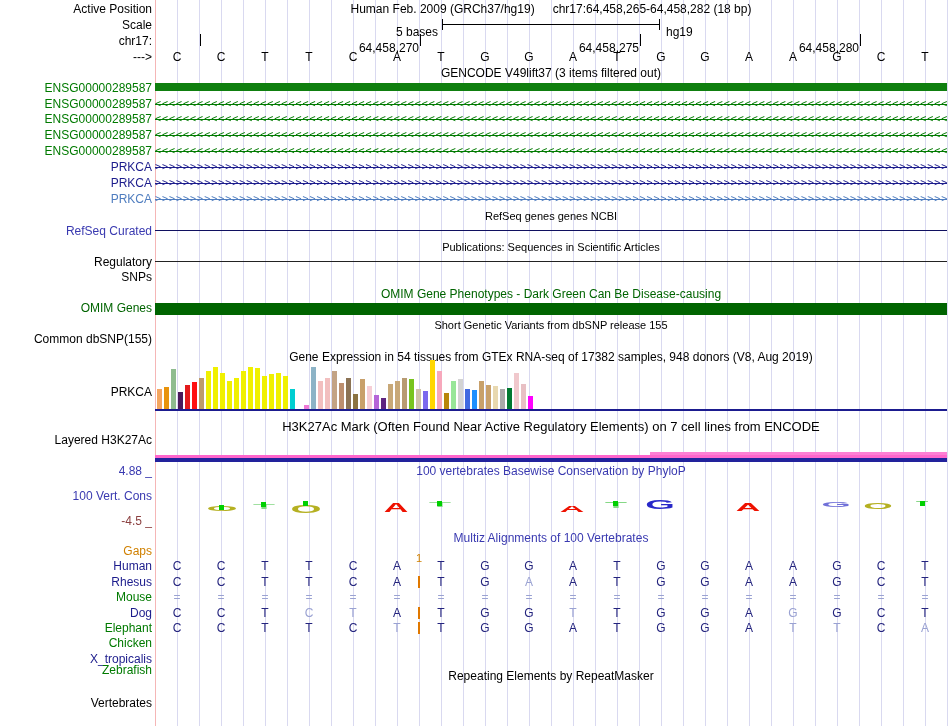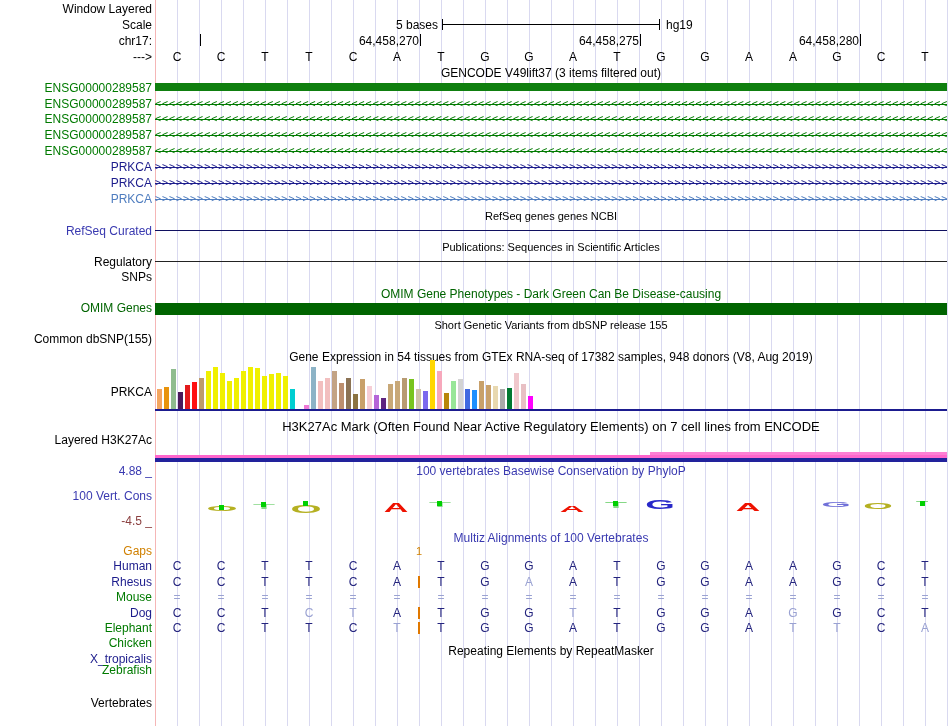--- a/index.html
+++ b/index.html
@@ -1,18 +1,18 @@
 <!DOCTYPE html>
 <html><head>
 <meta charset="utf-8">
 <style>
   html,body{margin:0;padding:0;background:#fff;}
   #screen{position:relative;width:950px;height:726px;background:#fff;overflow:hidden;
     font-family:"Liberation Sans",sans-serif;color:#000;}
-  .abs{position:absolute;white-space:nowrap;}
+  .abs{position:absolute;white-space:nowrap;margin-top:7px;}
   .grid{position:absolute;left:155px;top:0;width:793px;height:726px;
     background-image:repeating-linear-gradient(to right,#d9d9f0 0,#d9d9f0 1px,transparent 1px,transparent 22px);}
   .boundary{position:absolute;left:155px;top:0;width:1px;height:726px;background:#f5b6b6;}
   .lbl{position:absolute;right:798px;transform:translateY(-50%);font-size:12px;text-align:right;}
   .ttl{position:absolute;left:155px;width:792px;text-align:center;transform:translateY(-50%);}
   .cell{position:absolute;width:44px;text-align:center;transform:translateY(-50%);font-size:12px;}
   .tick{position:absolute;width:1px;background:#000;}
   .hline{position:absolute;left:155px;width:792px;}
   .generow{position:absolute;left:155px;width:792px;height:12px;overflow:hidden;}
   .generow .gl{position:absolute;left:0;top:6px;width:100%;height:1px;}
@@ -26,27 +26,30 @@
   .bracket{position:absolute;border-left:1px solid #000;border-right:1px solid #000;
     background:linear-gradient(#000,#000) no-repeat center/100% 1px;}
 </style>
 </head>
 <body>
 
 <div id="screen">
   <div class="grid"></div>
   <div class="boundary"></div>
 
+  <div class="ttl" style="top:9px;font-size:12px;">
+    <span>Human Feb. 2009 (GRCh37/hg19)</span><span style="display:inline-block;width:18px;"></span><span>chr17:64,458,265-64,458,282 (18 bp)</span>
+  </div>
 
   <span class="abs" style="right:512px;top:25px;transform:translateY(-50%);font-size:12px;">5 bases</span>
   <div class="bracket" style="left:442px;top:19px;width:216px;height:11px;"></div>
   <span class="abs" style="left:666px;top:25px;transform:translateY(-50%);font-size:12px;">hg19</span>
 
   <div id="left-labels">
-      <div class="lbl" style="top: 9px; color: rgb(0, 0, 0);">Window Layered</div>
+      <div class="lbl" style="top: 9px; color: rgb(0, 0, 0);">Active Position</div>
       <div class="lbl" style="top: 25px; color: rgb(0, 0, 0);">Scale</div>
       <div class="lbl" style="top: 41px; color: rgb(0, 0, 0);">chr17:</div>
       <div class="lbl" style="top: 57px; color: rgb(0, 0, 0);">---&gt;</div>
       <div class="lbl" style="top: 88px; color: rgb(0, 122, 0);">ENSG00000289587</div>
       <div class="lbl" style="top: 104px; color: rgb(0, 122, 0);">ENSG00000289587</div>
       <div class="lbl" style="top: 119px; color: rgb(0, 122, 0);">ENSG00000289587</div>
       <div class="lbl" style="top: 135px; color: rgb(0, 122, 0);">ENSG00000289587</div>
       <div class="lbl" style="top: 151px; color: rgb(0, 122, 0);">ENSG00000289587</div>
       <div class="lbl" style="top: 167px; color: rgb(28, 28, 140);">PRKCA</div>
       <div class="lbl" style="top: 183px; color: rgb(28, 28, 140);">PRKCA</div>
@@ -67,21 +70,21 @@
   <div id="titles">
       <div class="ttl" style="top: 73px; color: rgb(0, 0, 0); font-size: 12px;">GENCODE V49lift37 (3 items filtered out)</div>
       <div class="ttl" style="top: 216px; color: rgb(0, 0, 0); font-size: 11px;">RefSeq genes genes NCBI</div>
       <div class="ttl" style="top: 247px; color: rgb(0, 0, 0); font-size: 11px;">Publications: Sequences in Scientific Articles</div>
       <div class="ttl" style="top: 294px; color: rgb(0, 100, 0); font-size: 12px;">OMIM Gene Phenotypes - Dark Green Can Be Disease-causing</div>
       <div class="ttl" style="top: 325px; color: rgb(0, 0, 0); font-size: 11px;">Short Genetic Variants from dbSNP release 155</div>
       <div class="ttl" style="top: 357px; color: rgb(0, 0, 0); font-size: 12px;">Gene Expression in 54 tissues from GTEx RNA-seq of 17382 samples, 948 donors (V8, Aug 2019)</div>
       <div class="ttl" style="top: 426px; color: rgb(0, 0, 0); font-size: 13px;">H3K27Ac Mark (Often Found Near Active Regulatory Elements) on 7 cell lines from ENCODE</div>
       <div class="ttl" style="top: 471px; color: rgb(57, 57, 176); font-size: 12px;">100 vertebrates Basewise Conservation by PhyloP</div>
       <div class="ttl" style="top: 538px; color: rgb(57, 57, 176); font-size: 12px;">Multiz Alignments of 100 Vertebrates</div>
-      <div class="ttl" style="top: 651px; color: rgb(0, 0, 0); font-size: 12px; text-align: center;">Repeating Elements by RepeatMasker</div>
+      <div class="ttl" style="top: 676px; color: rgb(0, 0, 0); font-size: 12px; text-align: center;">Repeating Elements by RepeatMasker</div>
     </div>
   <div id="ruler">
       <div class="tick" style="left: 200px; top: 34px; height: 12px;"></div>
       <div class="tick" style="left: 420px; top: 34px; height: 12px;"></div>
       <div class="abs" style="right: 531px; top: 41px; transform: translateY(-50%); font-size: 12px;">64,458,270</div>
       <div class="tick" style="left: 640px; top: 34px; height: 12px;"></div>
       <div class="abs" style="right: 311px; top: 41px; transform: translateY(-50%); font-size: 12px;">64,458,275</div>
       <div class="tick" style="left: 860px; top: 34px; height: 12px;"></div>
       <div class="abs" style="right: 91px; top: 41px; transform: translateY(-50%); font-size: 12px;">64,458,280</div>
     </div>

